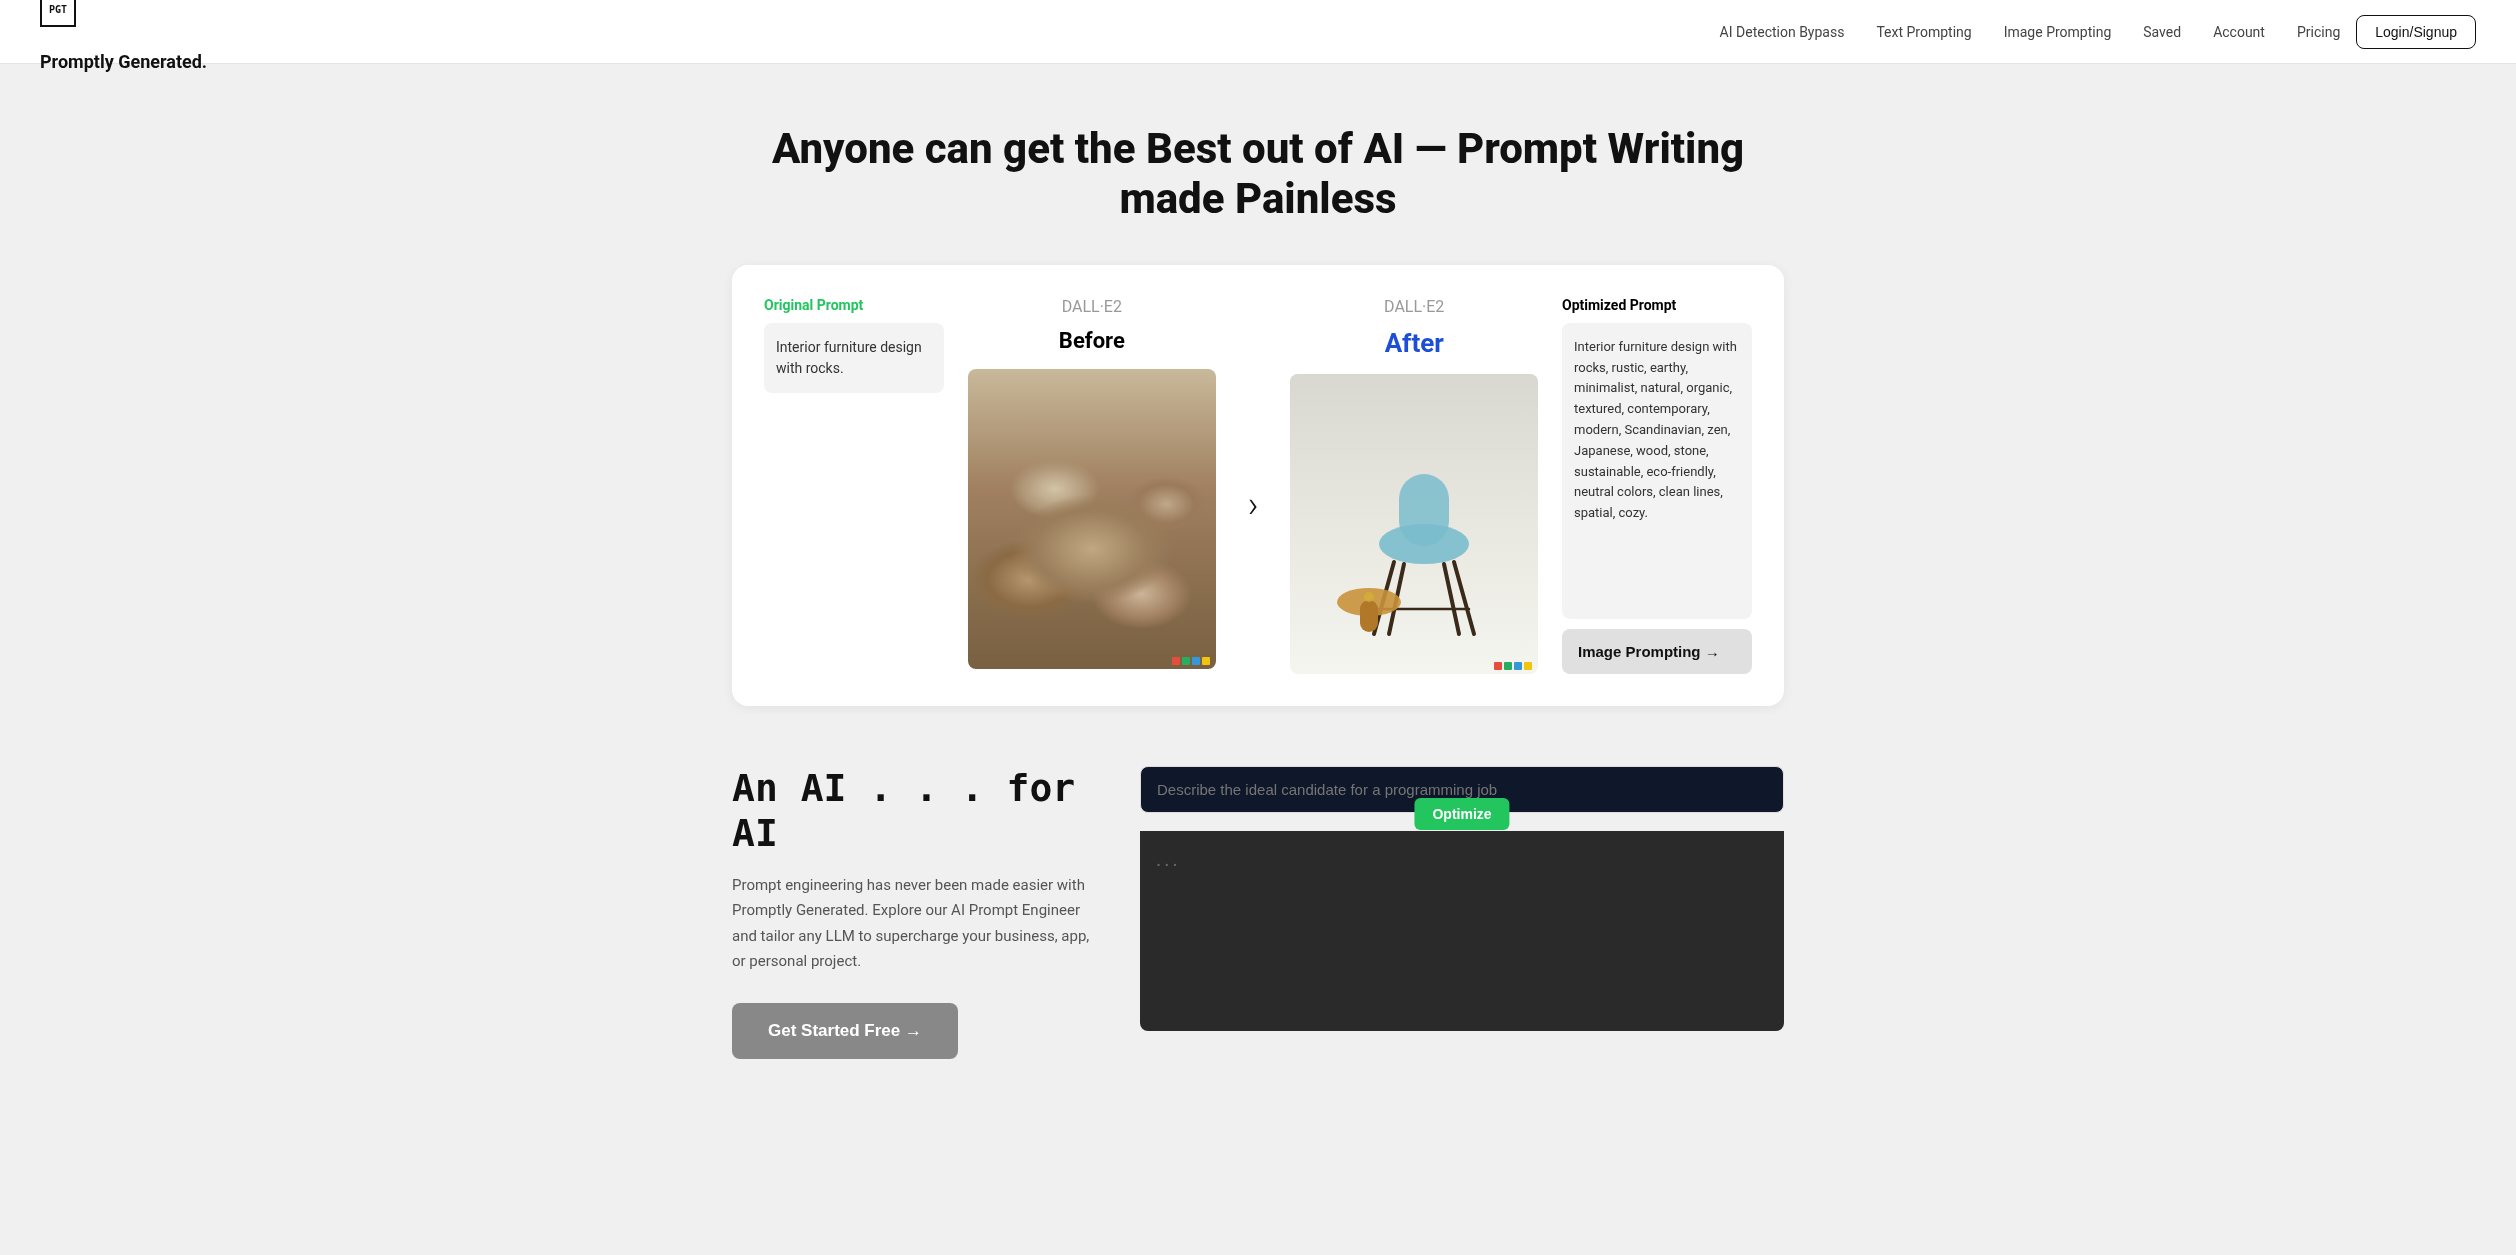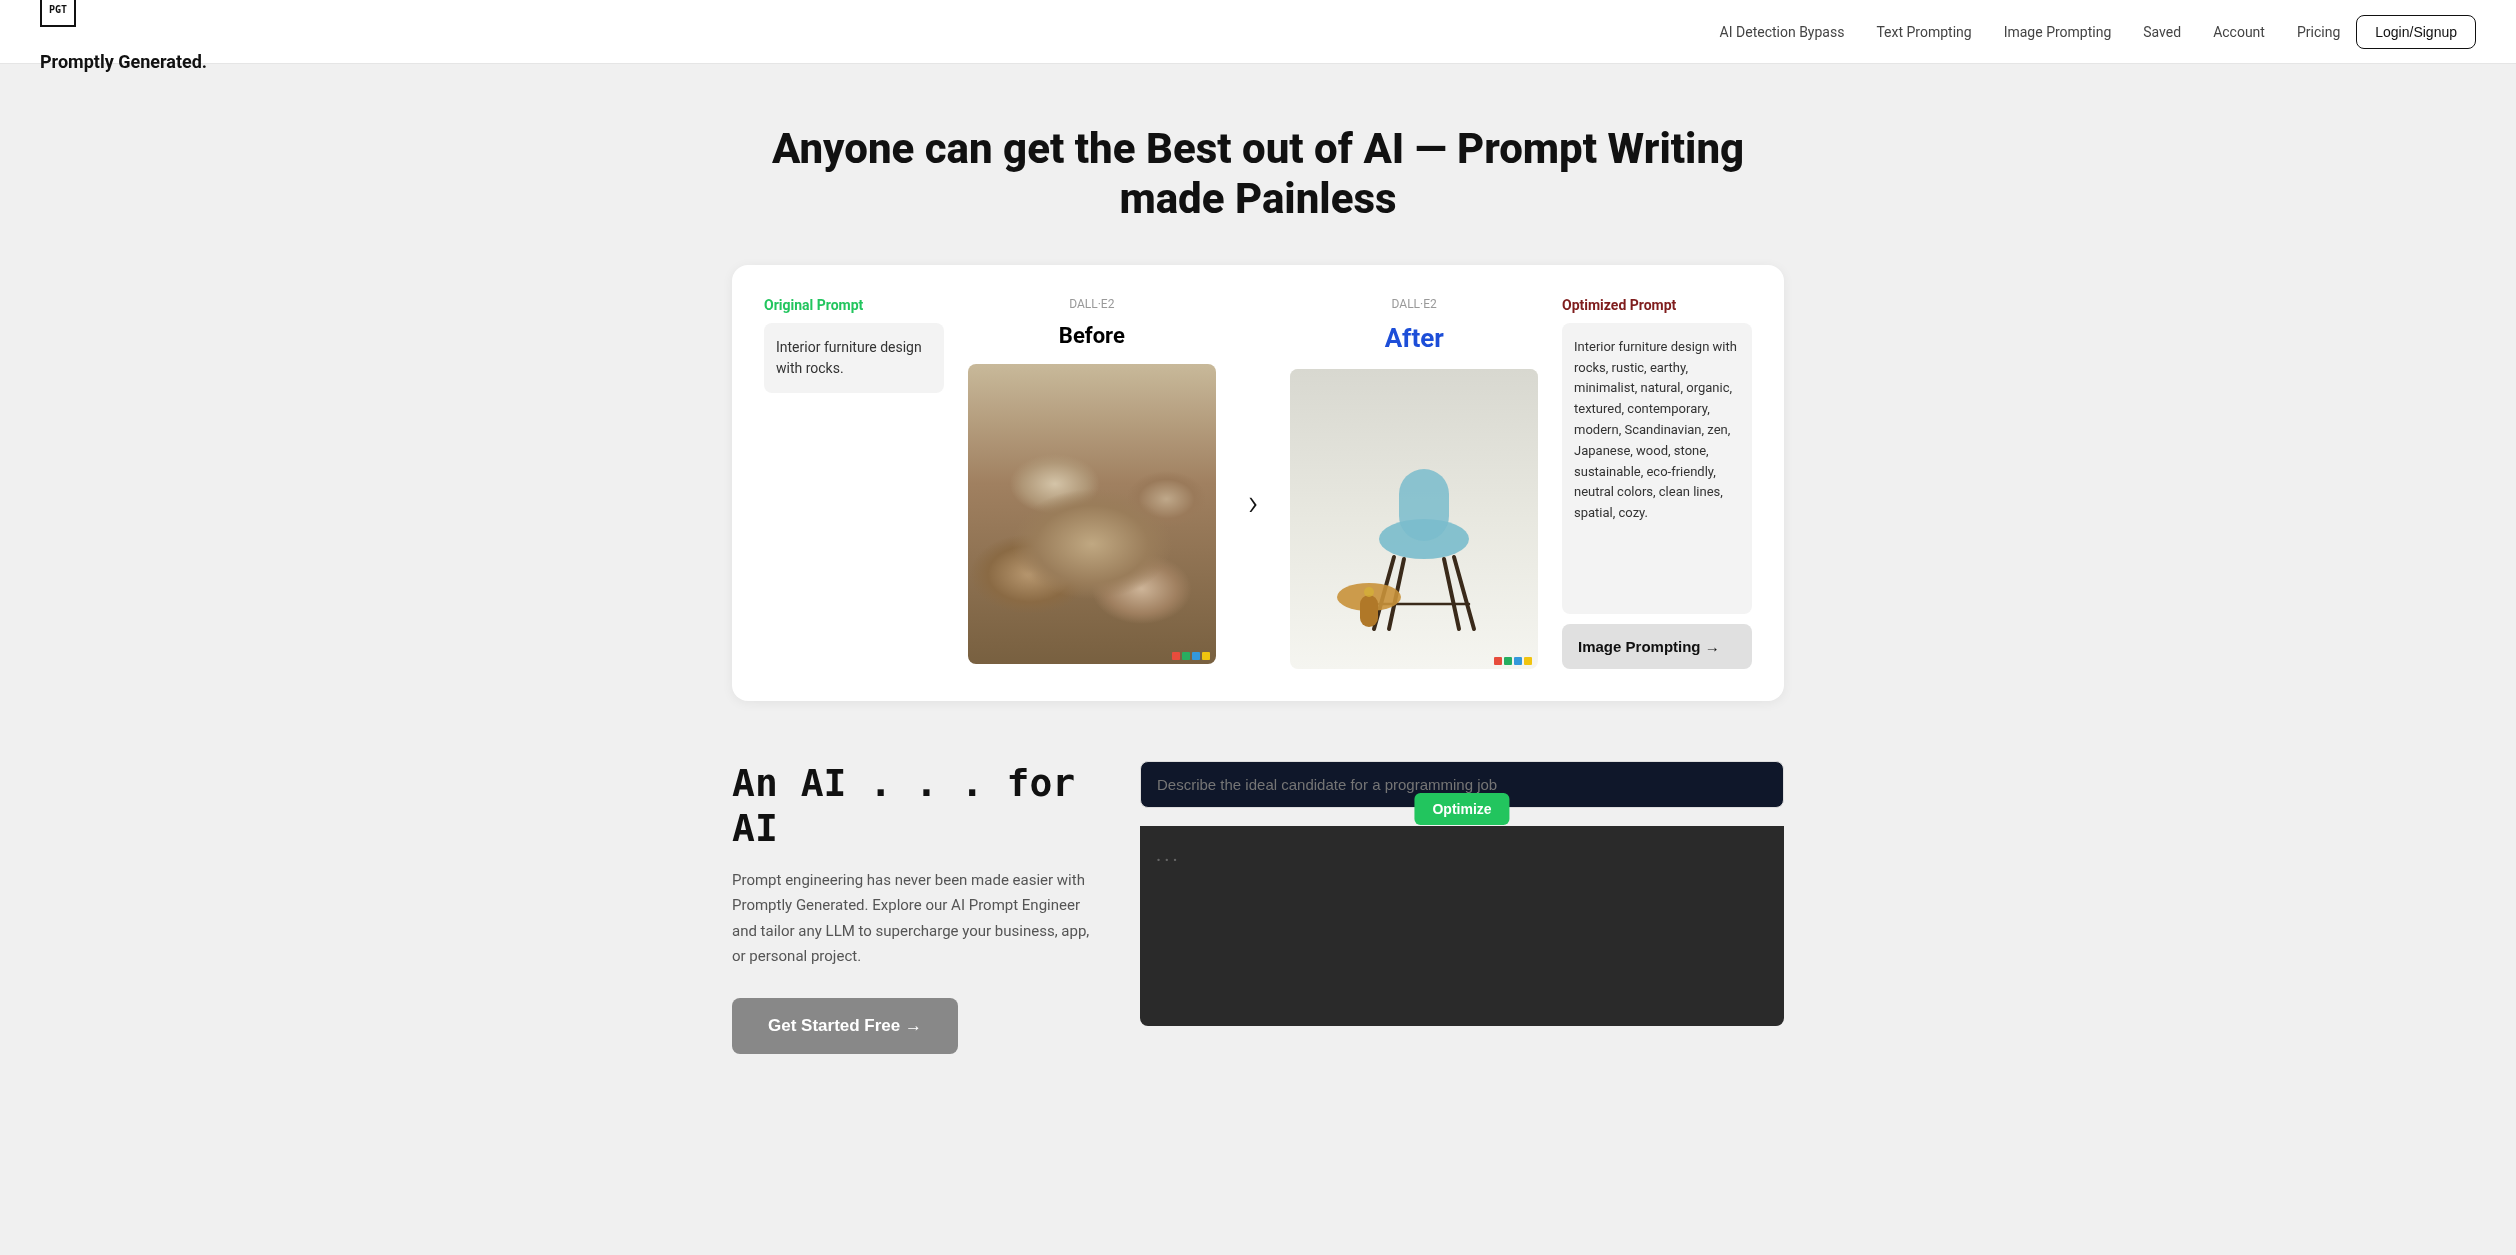--- a/index.html
+++ b/index.html
@@ -220,21 +220,21 @@
     .optimized-prompt-panel {
       min-width: 190px;
       max-width: 190px;
       display: flex;
       flex-direction: column;
       gap: 10px;
     }
     .optimized-prompt-label {
       font-size: 14px;
       font-weight: 700;
-      color: #7f1d1d;
+      color: #000000;
     }
     .optimized-prompt-text {
       background: #f3f3f3;
       border-radius: 8px;
       padding: 14px 12px;
       font-size: 13px;
       color: #333;
       line-height: 1.6;
       flex: 1;
     }
@@ -340,21 +340,21 @@
       color: #888;
       font-size: 14px;
     }
     .demo-dots {
       color: #666;
       font-size: 20px;
       letter-spacing: 3px;
     }
 
     .dall-e-label {
-      font-size: 12px;
+      font-size: 16px;
       color: #999;
       margin-bottom: 4px;
     }
   </style>
 </head>
 <body>
 
 <nav class="navbar">
   <a class="navbar-logo" href="#">
     <div class="logo-icon">

